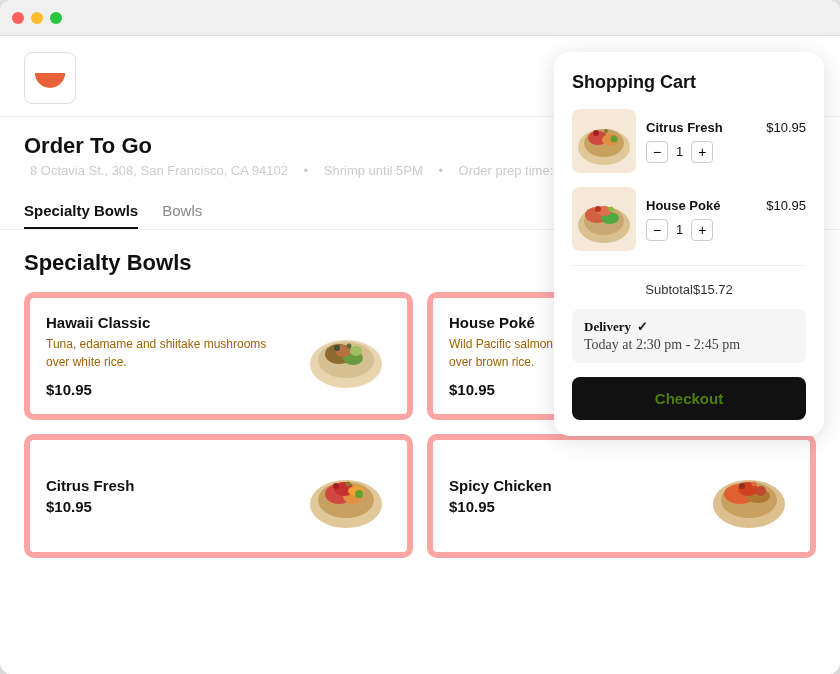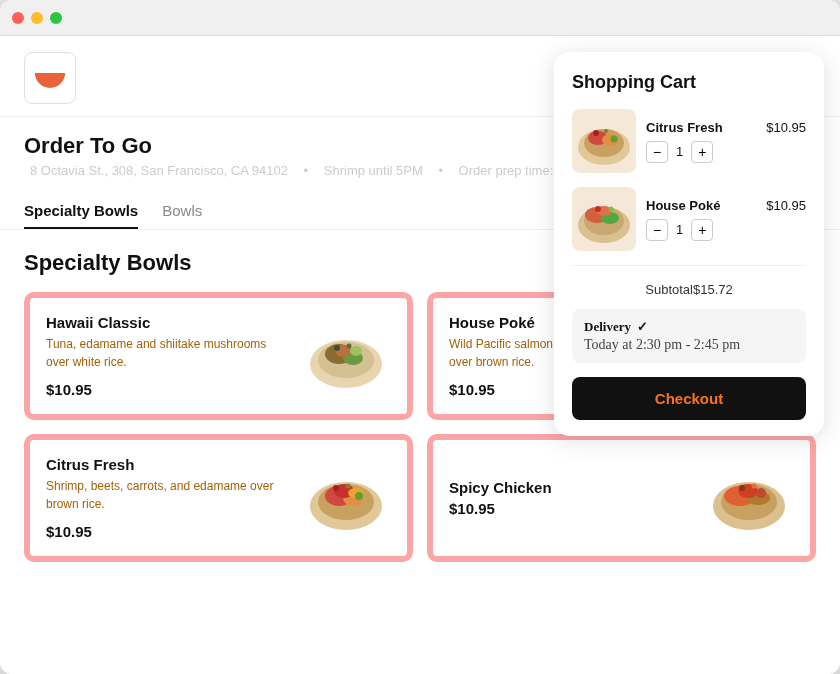--- a/index.html
+++ b/index.html
@@ -289,21 +289,21 @@
       font-size: 13px;
     }
     .delivery-time {
       font-size: 14px;
       color: #444;
     }
 
     .checkout-btn {
       width: 100%;
       background: #111;
-      color: #f97316;
+      color: #4d7c0f;
       border: none;
       border-radius: 8px;
       padding: 13px;
       font-size: 15px;
       font-weight: 600;
       cursor: pointer;
       text-align: center;
     }
   </style>
 </head>
@@ -394,21 +394,20 @@
                 <ellipse cx="56" cy="34" rx="8" ry="6" fill="#70b040"></ellipse>
                 <circle cx="38" cy="30" r="3.5" fill="#c03020"></circle>
                 <circle cx="50" cy="28" r="3" fill="#80c040"></circle>
               </svg>
             </div>
           </div>
 
           <div class="menu-card">
             <div class="menu-card-info">
               <div class="menu-card-name">Citrus Fresh</div>
-              <div class="menu-card-desc">Shrimp, beets, carrots, and edamame over brown rice.</div>
               <div class="menu-card-price">$10.95</div>
             </div>
             <div class="menu-card-img">
               <svg width="90" height="80" viewBox="0 0 90 80">
                 <ellipse cx="45" cy="48" rx="36" ry="24" fill="#e0c898"></ellipse>
                 <ellipse cx="45" cy="44" rx="28" ry="18" fill="#c8a060"></ellipse>
                 <ellipse cx="38" cy="38" rx="14" ry="10" fill="#d04840"></ellipse>
                 <ellipse cx="52" cy="40" rx="10" ry="8" fill="#e09040"></ellipse>
                 <ellipse cx="43" cy="33" rx="10" ry="7" fill="#c83030"></ellipse>
                 <ellipse cx="55" cy="35" rx="8" ry="5" fill="#f0a030"></ellipse>

